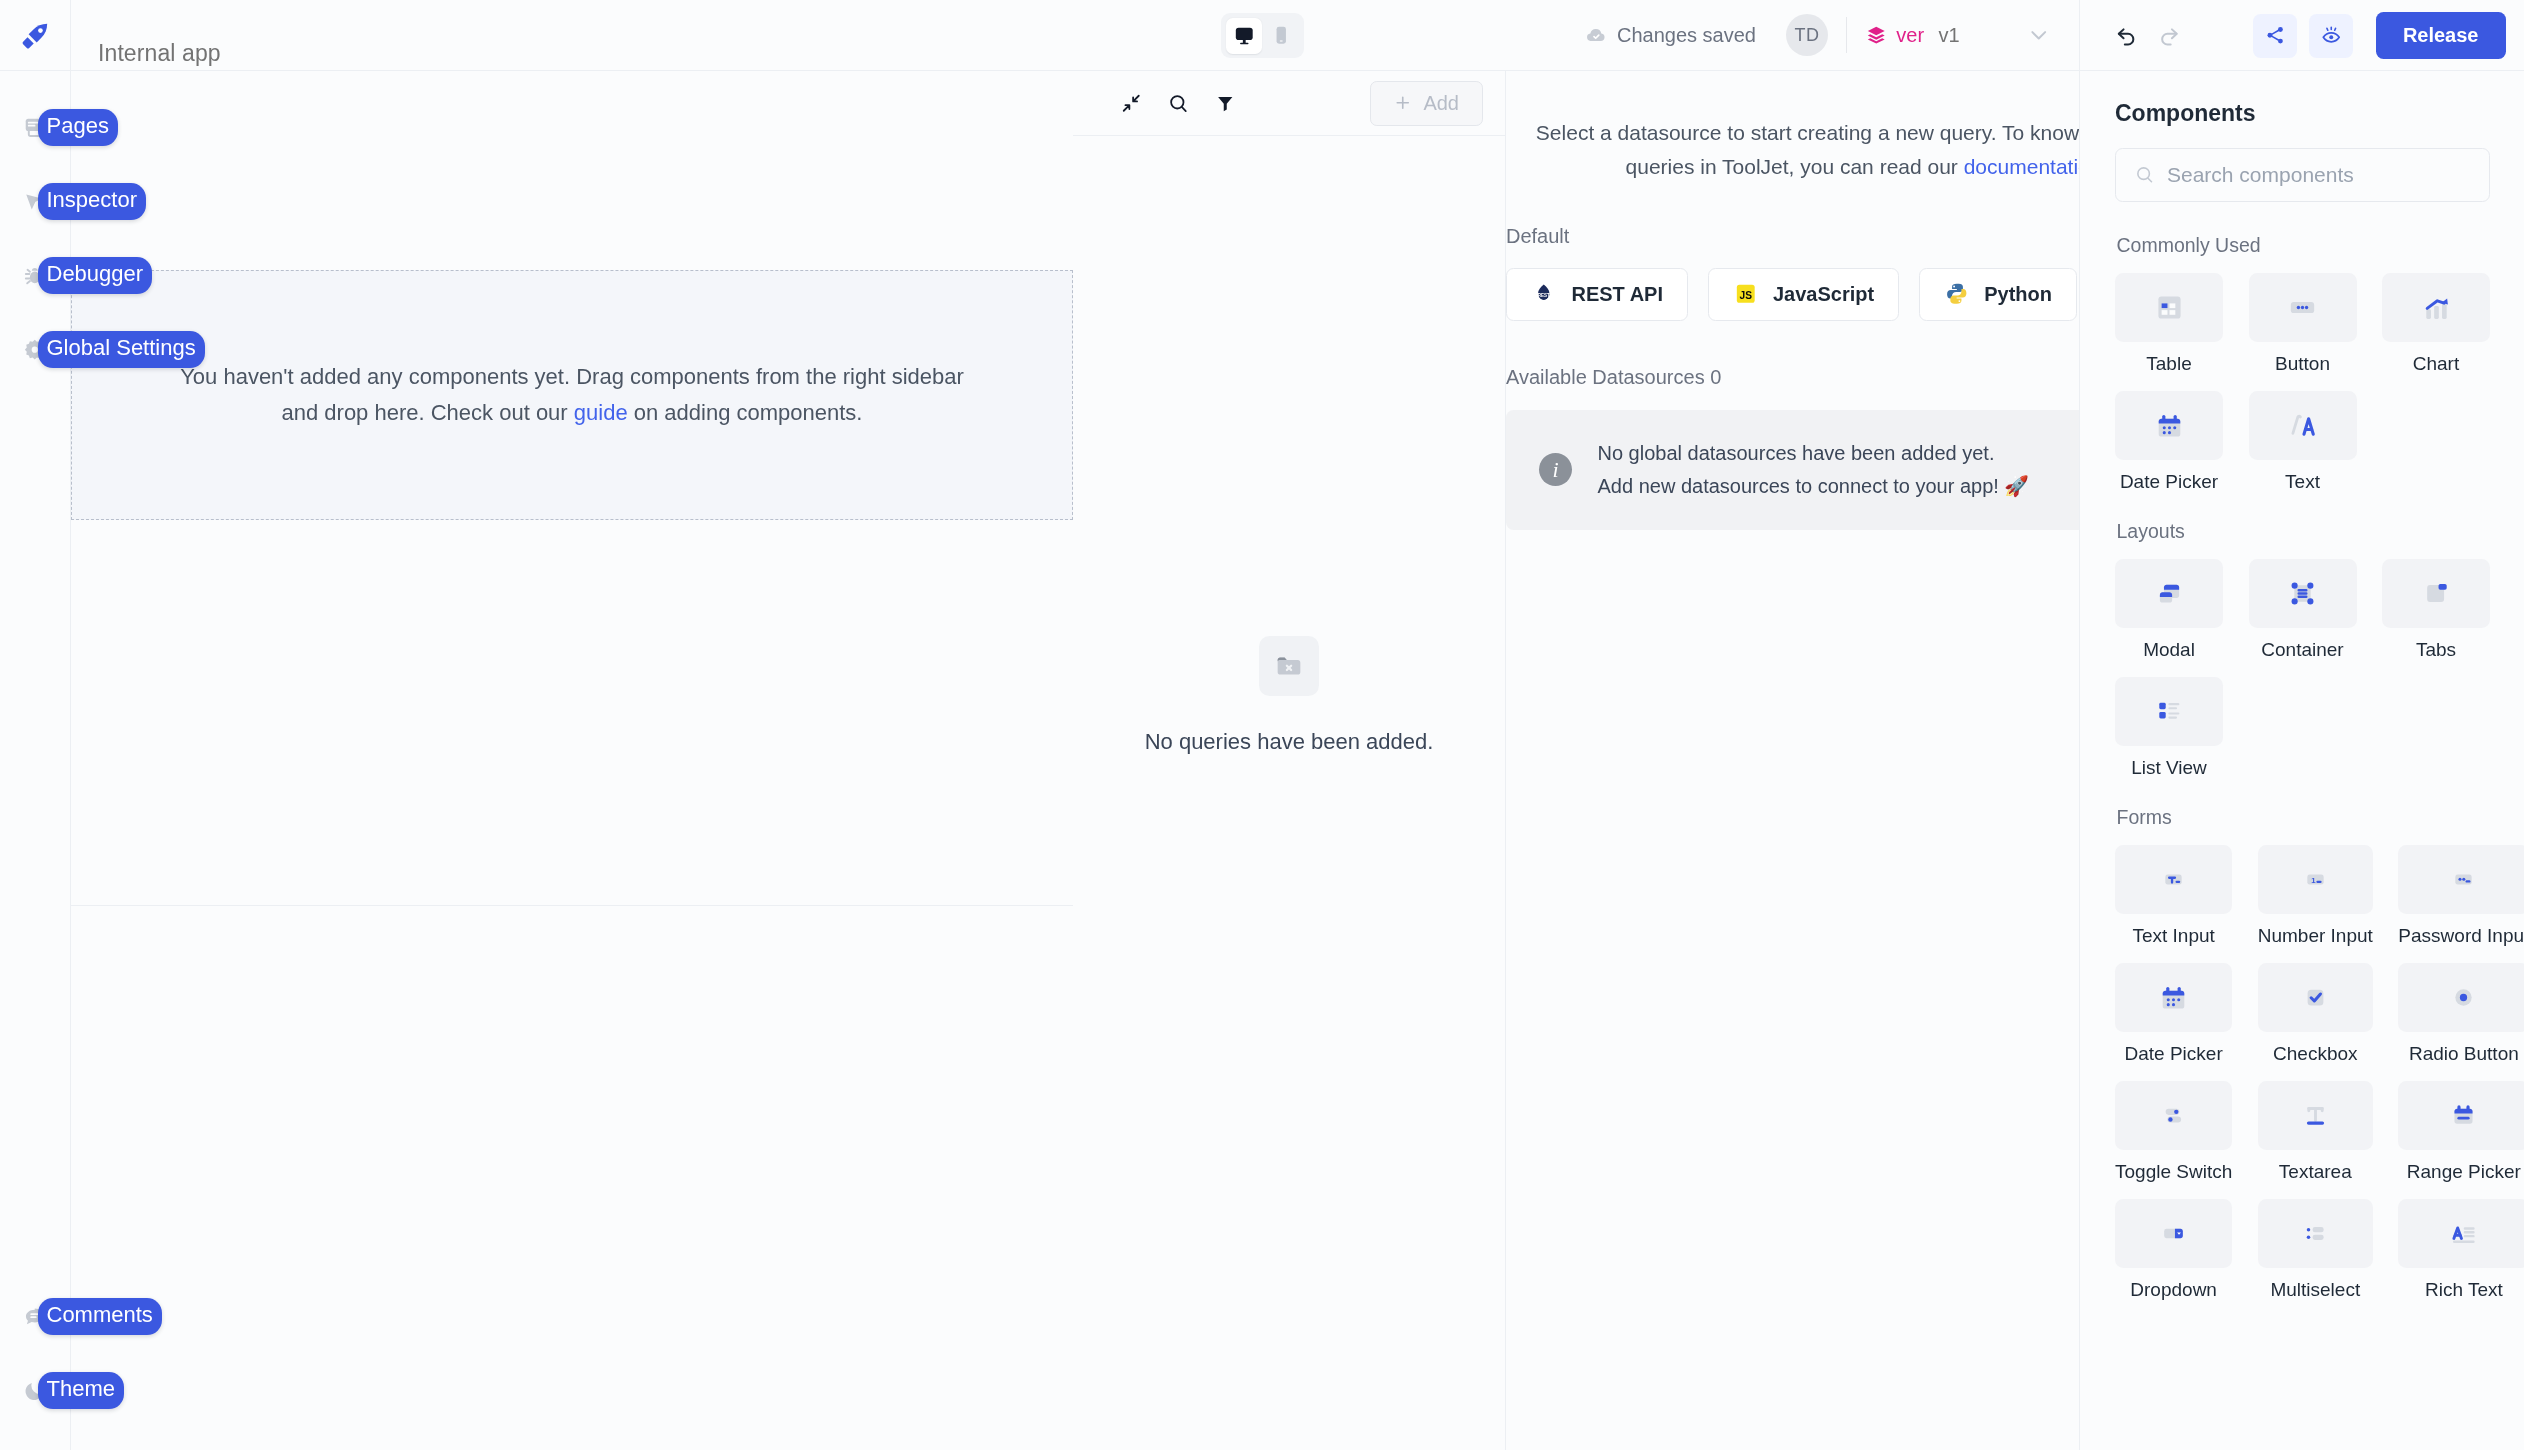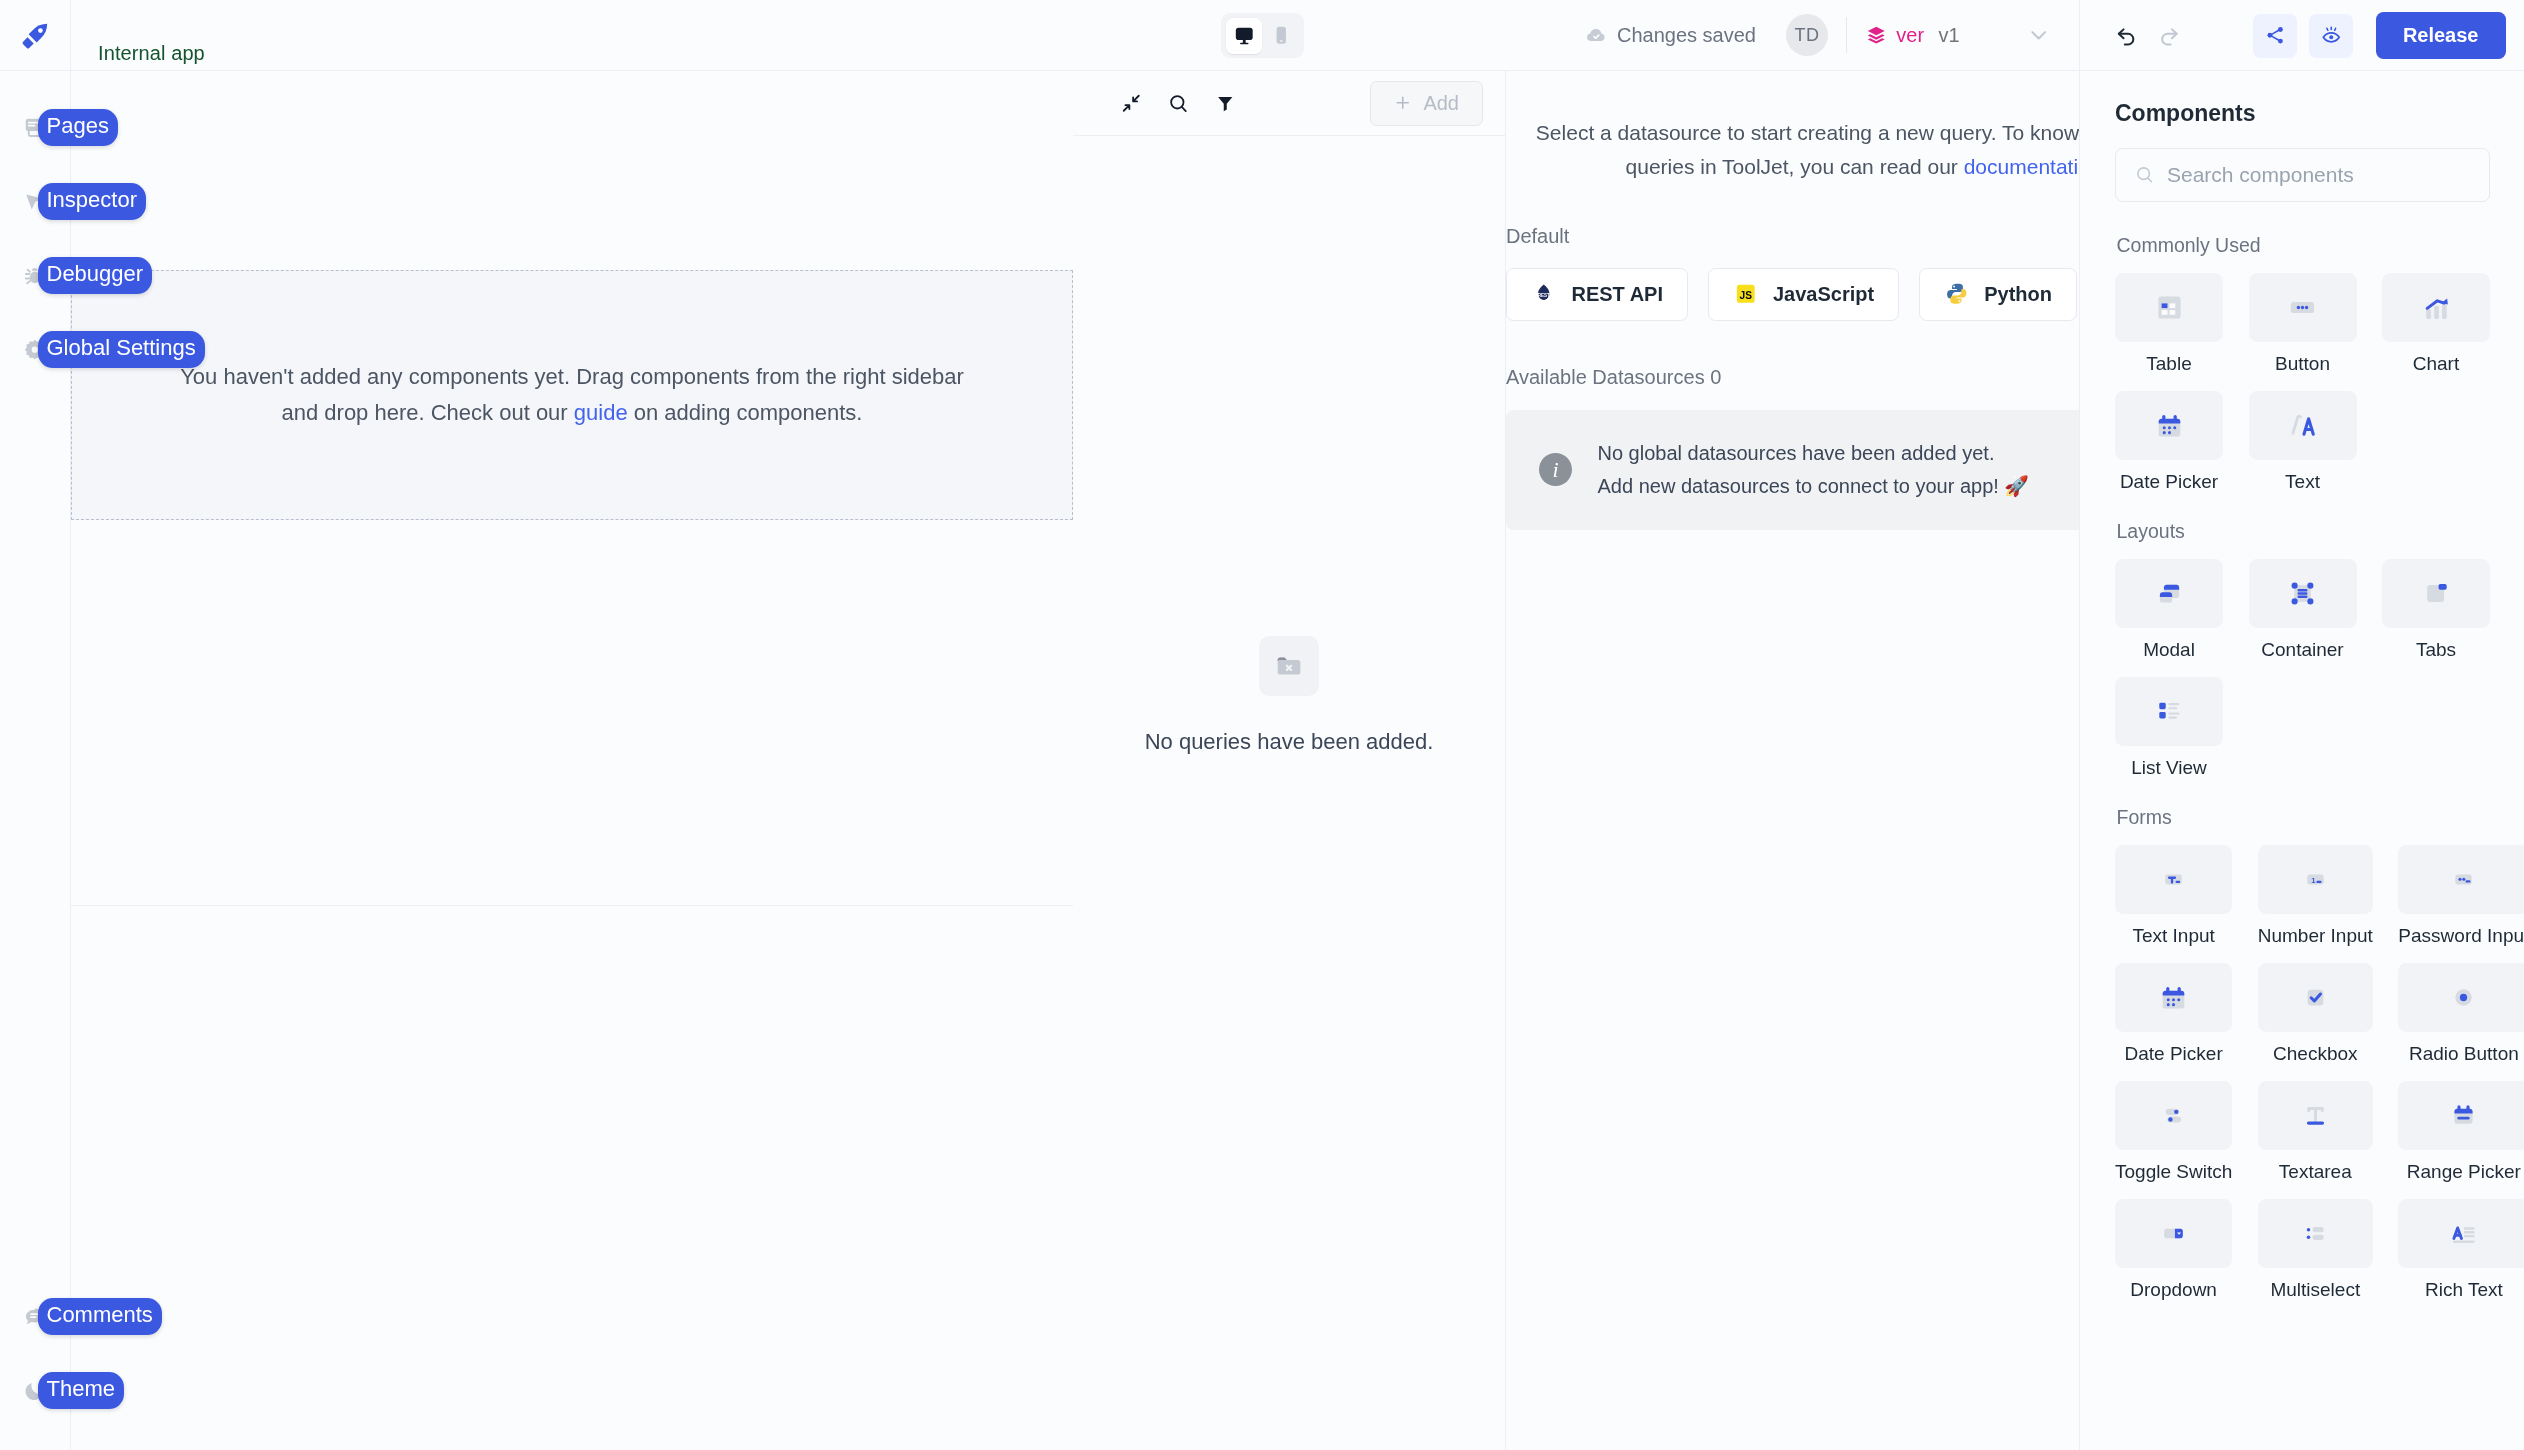--- a/index.html
+++ b/index.html
@@ -24,21 +24,21 @@
   .logo-cell {
     width: 71px; flex: 0 0 71px;
     display: flex; align-items: center; justify-content: center;
     border-right: 1.5px solid #eceff3;
   }
   .app-title-cell {
     display: flex; align-items: center;
     padding-left: 27px;
     flex: 0 0 auto;
   }
-  .app-title { font-size: 20px; color: #14532d; letter-spacing: 0.1px; margin-top: 37px; }
+  .app-title { font-size: 23px; color: #737373; letter-spacing: 0.1px; margin-top: 37px; }
   .topbar-center {
     position: absolute; left: 0; right: 0; top: 0; height: 71px;
     display: flex; align-items: center; justify-content: center;
     pointer-events: none;
   }
   .device-toggle {
     pointer-events: auto;
     display: flex; align-items: center; gap: 1.5px;
     background: #f1f3f6; border-radius: 9px; padding: 4.5px;
   }

